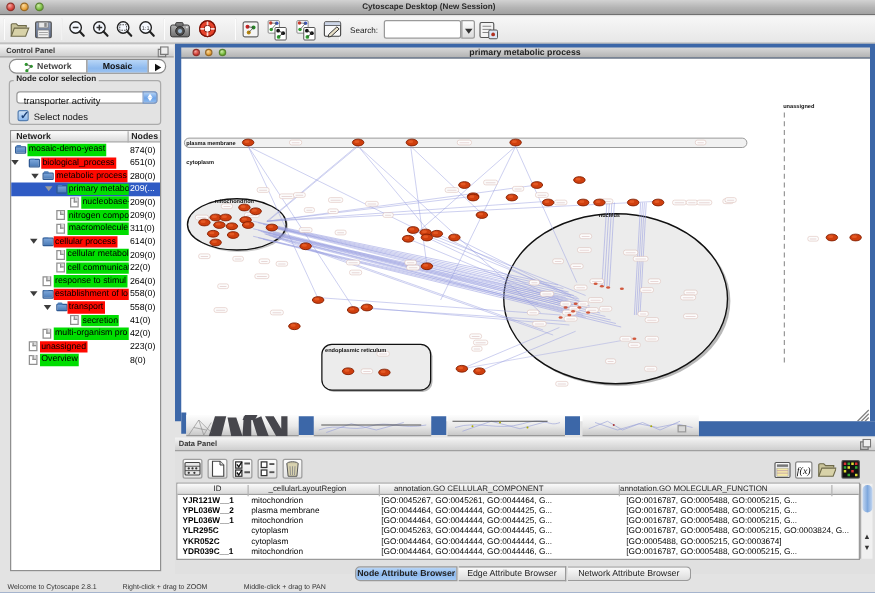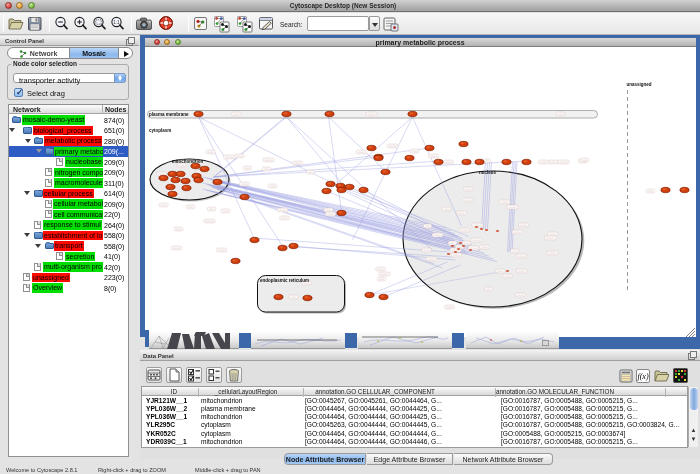--- a/index.html
+++ b/index.html
@@ -254,21 +254,21 @@
 <div id="tab-mos">Mosaic</div>
       <div id="tab-arr"></div>
     </div>
     <div id="groupbox"></div>
     <div id="grouplbl">Node color selection</div>
     <div id="combo">
       <span>transporter activity</span>
       <div class="step"></div>
     </div>
     <div id="chk"></div>
-    <div id="chklbl">Select drag</div>
+    <div id="chklbl">Select nodes</div>
     <div id="treebox">
       <div id="treehead">
         <span class="c1">Network</span>
         <span class="sep2"></span>
         <span class="c2">Nodes</span>
       </div>
       <div class="trow" style="top:9.5px;">
         <div class="fold" style="left:3px"></div>
         <div class="hl" style="left:13px;background:#00dd00;max-width:81px">mosaic-demo-yeast</div>
         <div class="num" style="color:#000">874(0)</div>

